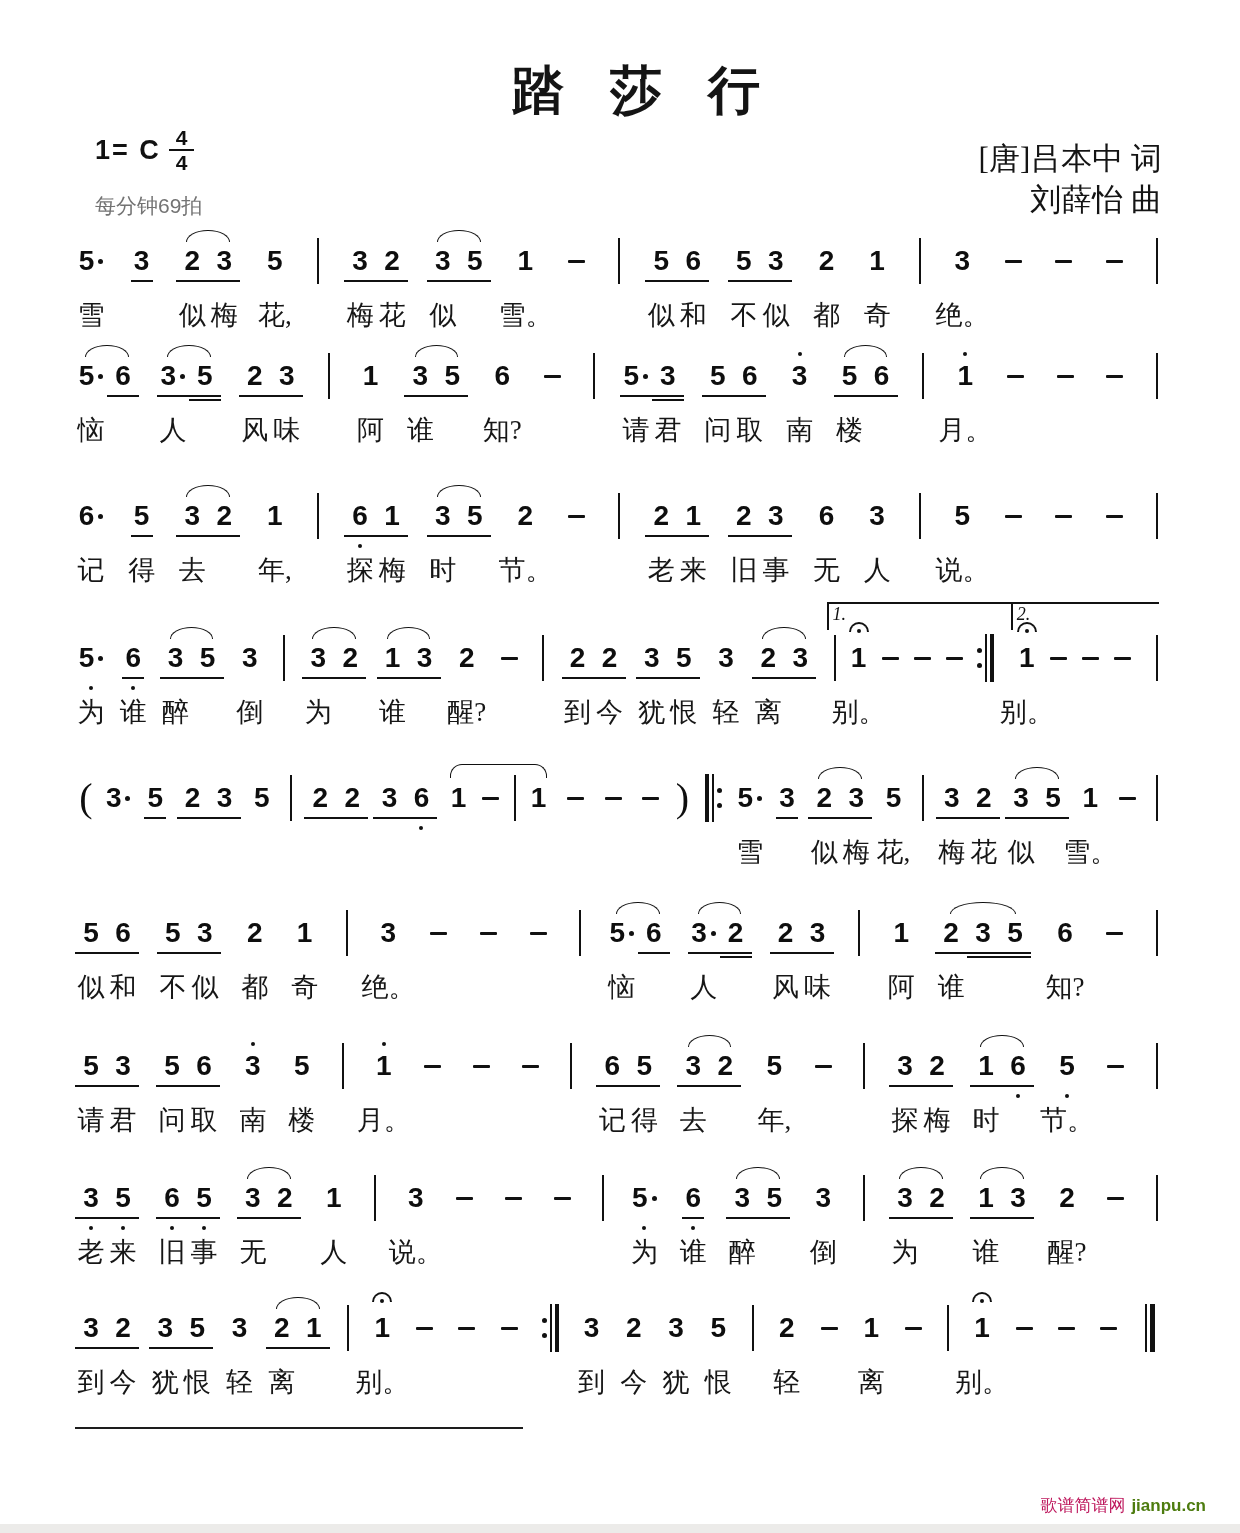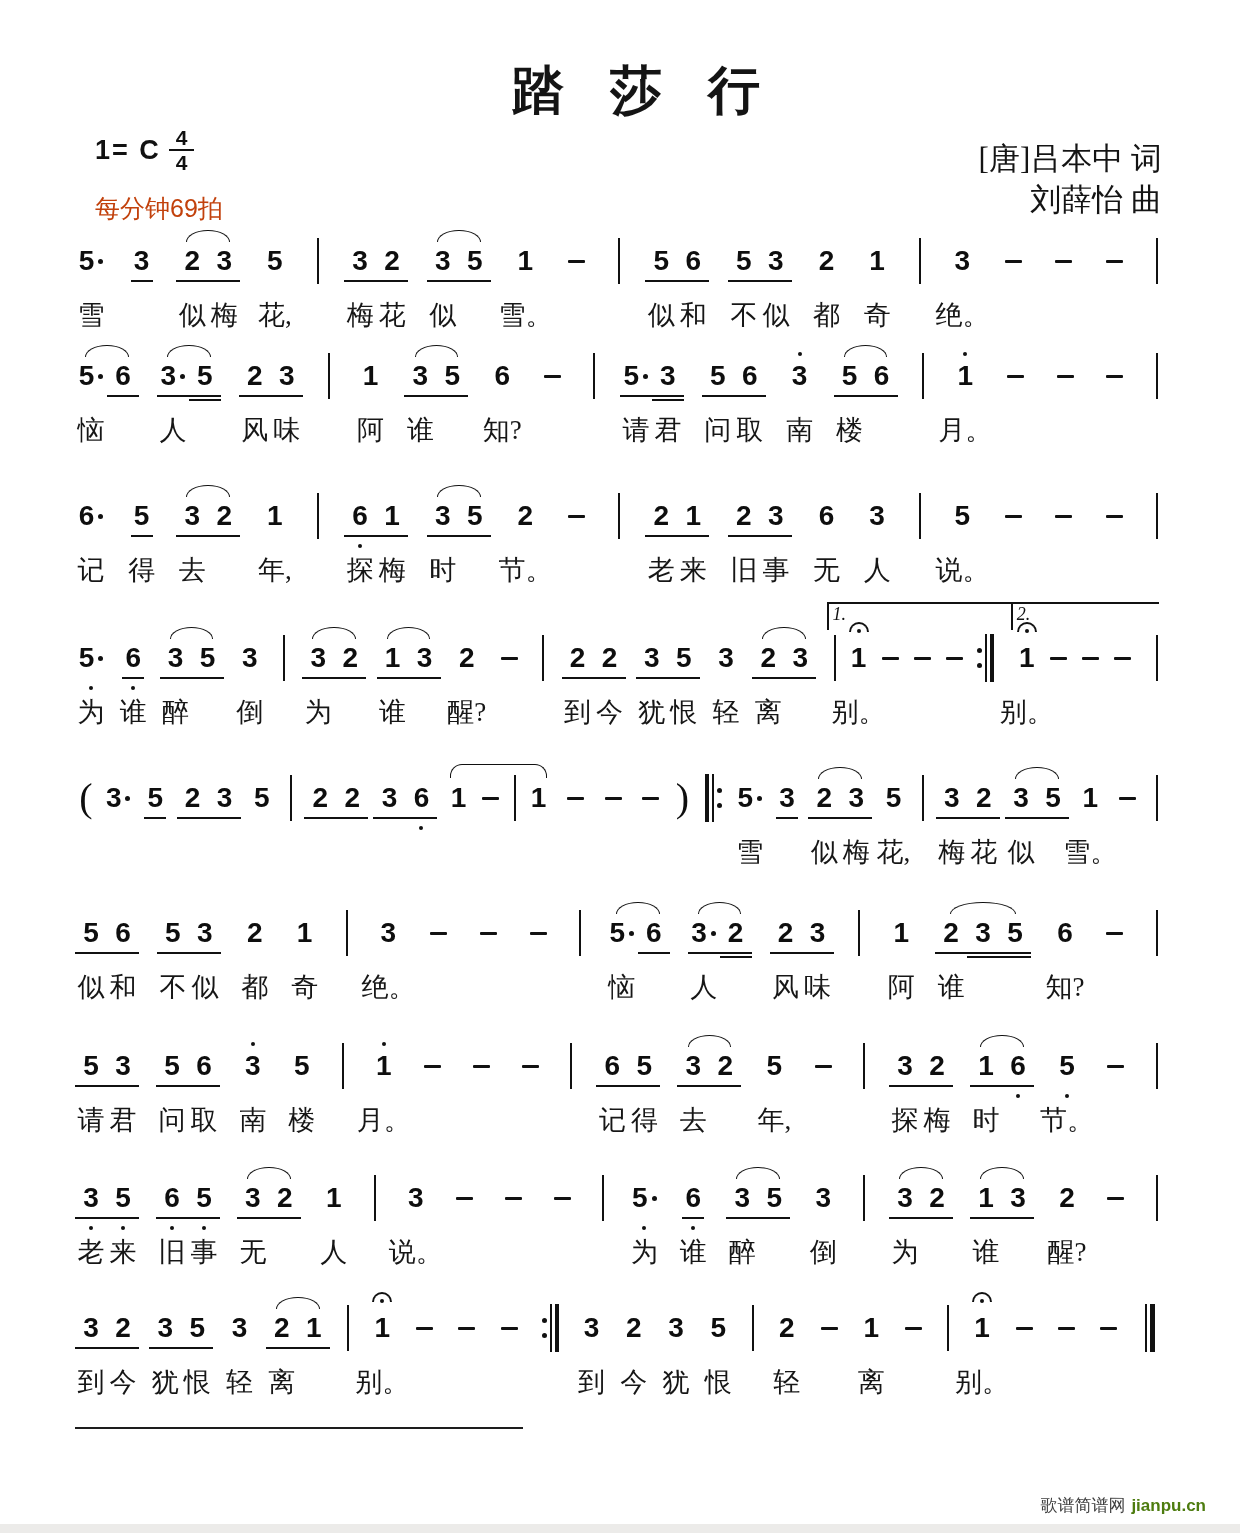--- a/index.html
+++ b/index.html
@@ -7,21 +7,21 @@
        font-family:"Liberation Sans",sans-serif;color:#111;overflow:hidden;}
   .page{position:absolute;inset:0;}
   .title{position:absolute;top:40px;left:0;width:100%;text-align:center;margin:16px;
          font-family:"Liberation Serif",serif;font-size:52px;font-weight:700;
          letter-spacing:46px;padding-left:46px;box-sizing:border-box;color:#141414;}
   .keyblock{position:absolute;left:95px;top:126px;display:flex;align-items:center;gap:8px;}
   .keytxt{font-size:27px;font-weight:700;letter-spacing:2px;}
   .frac{display:inline-flex;flex-direction:column;align-items:center;}
   .frac span{font-size:21px;font-weight:700;line-height:23px;padding:0 7px;}
   .frac .num{border-bottom:2.5px solid #111;}
-  .tempo{position:absolute;left:95px;top:192px;font-size:25px;color:#c2410c;}
+  .tempo{position:absolute;left:95px;top:192px;font-size:21px;color:#737373;}
   .credits{position:absolute;right:78px;top:138px;text-align:right;font-size:31px;
            line-height:41px;font-family:"Liberation Serif",serif;color:#141414;}
   
   .sys{position:absolute;left:75px;width:1090px;display:flex;
        justify-content:space-between;align-items:flex-start;}
   .grp{position:relative;display:flex;}
   .cell{width:32px;display:flex;flex-direction:column;align-items:center;}
   .cell.w-bar{width:16px;}
   .cell.w-rep{width:30px;}
   .cell.w-par{width:22px;}
@@ -55,21 +55,21 @@
   .vlabel{position:absolute;top:-22px;left:6px;font:italic 18px "Liberation Serif",serif;color:#111;}
   .farc{position:absolute;top:-4px;left:50%;transform:translateX(-50%);width:20px;height:10px;
         border:2px solid #111;border-bottom:0;border-radius:50% 50% 0 0 / 100% 100% 0 0;
         box-sizing:border-box;}
   .fdot{position:absolute;top:3px;left:50%;transform:translateX(-50%);width:4px;height:4px;
         border-radius:50%;background:#111;}
   .footrule{position:absolute;left:75px;top:1427px;width:448px;border-top:2.5px solid #1d1d1d;}
   .footer{position:absolute;left:108px;top:1438px;font-size:21px;color:#141414;}
   .footer .email{margin-left:26px;letter-spacing:1px;}
   .watermark{position:absolute;right:34px;top:1494px;font-size:17px;}
-  .wm-site{color:#404040;}
+  .wm-site{color:#be185d;}
   .wm-url{font-weight:700;margin-left:6px;}
   .bottomstrip{position:absolute;left:0;bottom:0;width:100%;height:9px;background:#ecebe9;}
 </style>
 </head>
 <body>
 
 <div class="page">
   <h1 class="title">踏莎行</h1>
 
   <div class="keyblock">

